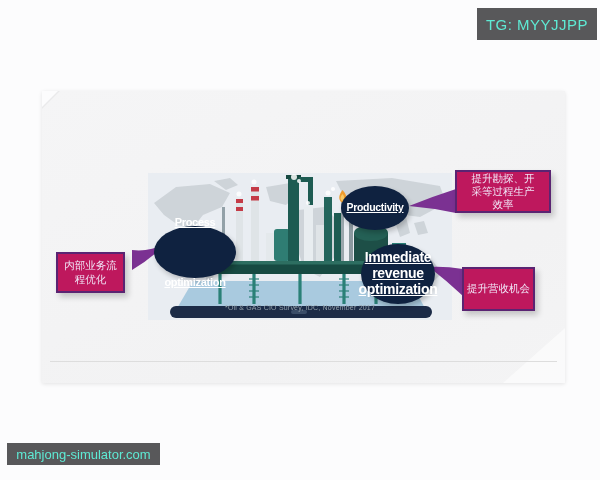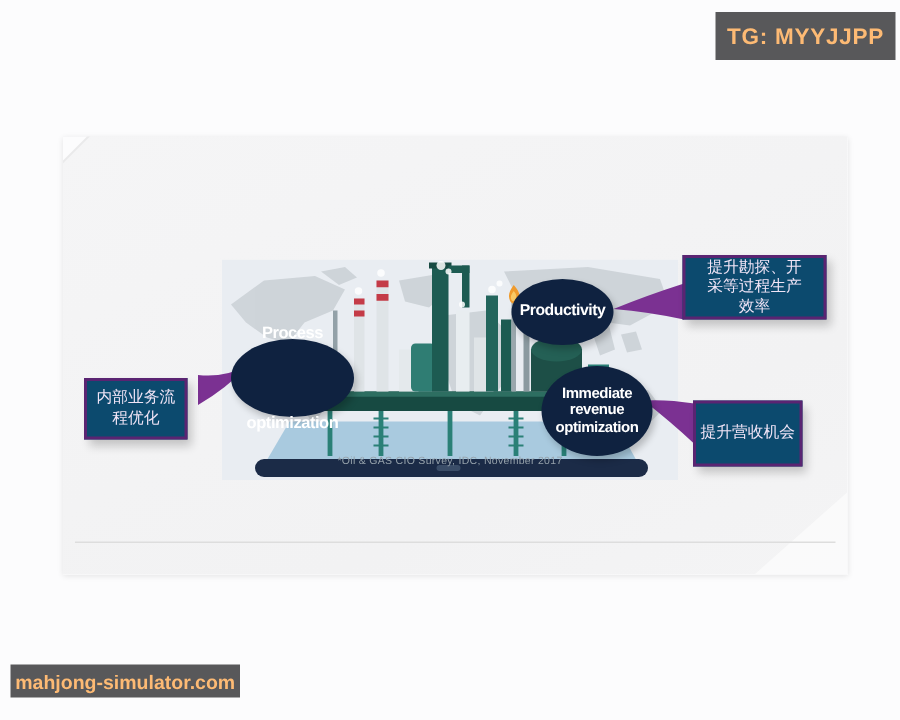--- a/index.html
+++ b/index.html
@@ -1,21 +1,21 @@
 <!DOCTYPE html>
 <html><head>
 <meta charset="utf-8">
 <style>
   * { margin:0; padding:0; box-sizing:border-box; }
   html,body { width:600px; height:480px; }
   body { font-family:"Liberation Sans", sans-serif; }
   .page { position:relative; width:600px; height:480px; background:#fcfcfd; overflow:hidden; }
 
   
-  .badge { position:absolute; background:#58585a; color:#fdba74; font-weight:bold;
+  .badge { position:absolute; background:#58585a; color:#5eead4; font-weight:normal;
            display:flex; align-items:center; justify-content:center; }
   .badge-tr { left:477px; top:8px; width:120px; height:32px; font-size:15px; letter-spacing:.5px; }
   .badge-bl { left:7px; top:443px; width:153px; height:22px; font-size:13px; }
 
   
   .slide { position:absolute; left:42px; top:91px; width:523px; height:292px;
            background:linear-gradient(155deg,#f5f5f6 0%,#f2f2f3 70%,#f4f4f5 100%);
            box-shadow:0 1px 4px rgba(0,0,0,.10); }
   .fold-tl { position:absolute; left:42px; top:91px; width:0; height:0;
              border-left:16px solid #fcfcfd; border-bottom:16px solid transparent; }
@@ -31,28 +31,28 @@
 
   
   .diagram { position:absolute; left:148px; top:173px; width:304px; height:147px; }
   .caption { position:absolute; left:148px; top:304px; width:304px; text-align:center;
              font-size:7px; color:#95a1aa; letter-spacing:.2px; }
 
   
   .bubble { position:absolute; background:#0f2240; border-radius:50%; color:#ffffff;
             display:flex; flex-direction:column; align-items:center; justify-content:center;
             text-align:center; font-weight:bold; letter-spacing:-.3px;
-            box-shadow:2px 3px 5px rgba(0,0,0,.22); }
+            box-shadow:2px 3px 5px rgba(0,0,0,.22);text-decoration:underline; }
   .bubble span { line-height:1.12; }
   .bubble-process      { left:154px; top:226px; width:82px; height:52px; font-size:11px;gap:48px; }
   .bubble-productivity { left:341px; top:186px; width:68px; height:44px; font-size:10.5px; }
-  .bubble-revenue      { left:361px; top:244px; width:74px; height:60px; font-size:10px;align-items:center; }
+  .bubble-revenue      { left:361px; top:244px; width:74px; height:60px; font-size:14px;align-items:center; }
 
   
-  .callout { position:absolute; background:#0c4a6e; border:2px solid #5a2472; color:#f0e4f6;
+  .callout { position:absolute; background:#be185d; border:2px solid #5a2472; color:#f0e4f6;
              display:flex; align-items:center; justify-content:center; text-align:center;
              font-size:10.5px; line-height:1.25; box-shadow:3px 4px 6px rgba(0,0,0,.20); }
   .callout-left   { left:56px;  top:252px; width:69px; height:41px; padding:2px 3px; }
   .callout-tr     { left:455px; top:170px; width:96px; height:43px; padding:2px 11px; }
   .callout-br     { left:462px; top:267px; width:73px; height:43px; padding:20px 2px; }
 
   .arrows { position:absolute; left:0; top:0; width:600px; height:480px; pointer-events:none; }
 </style>
 </head>
 <body>

